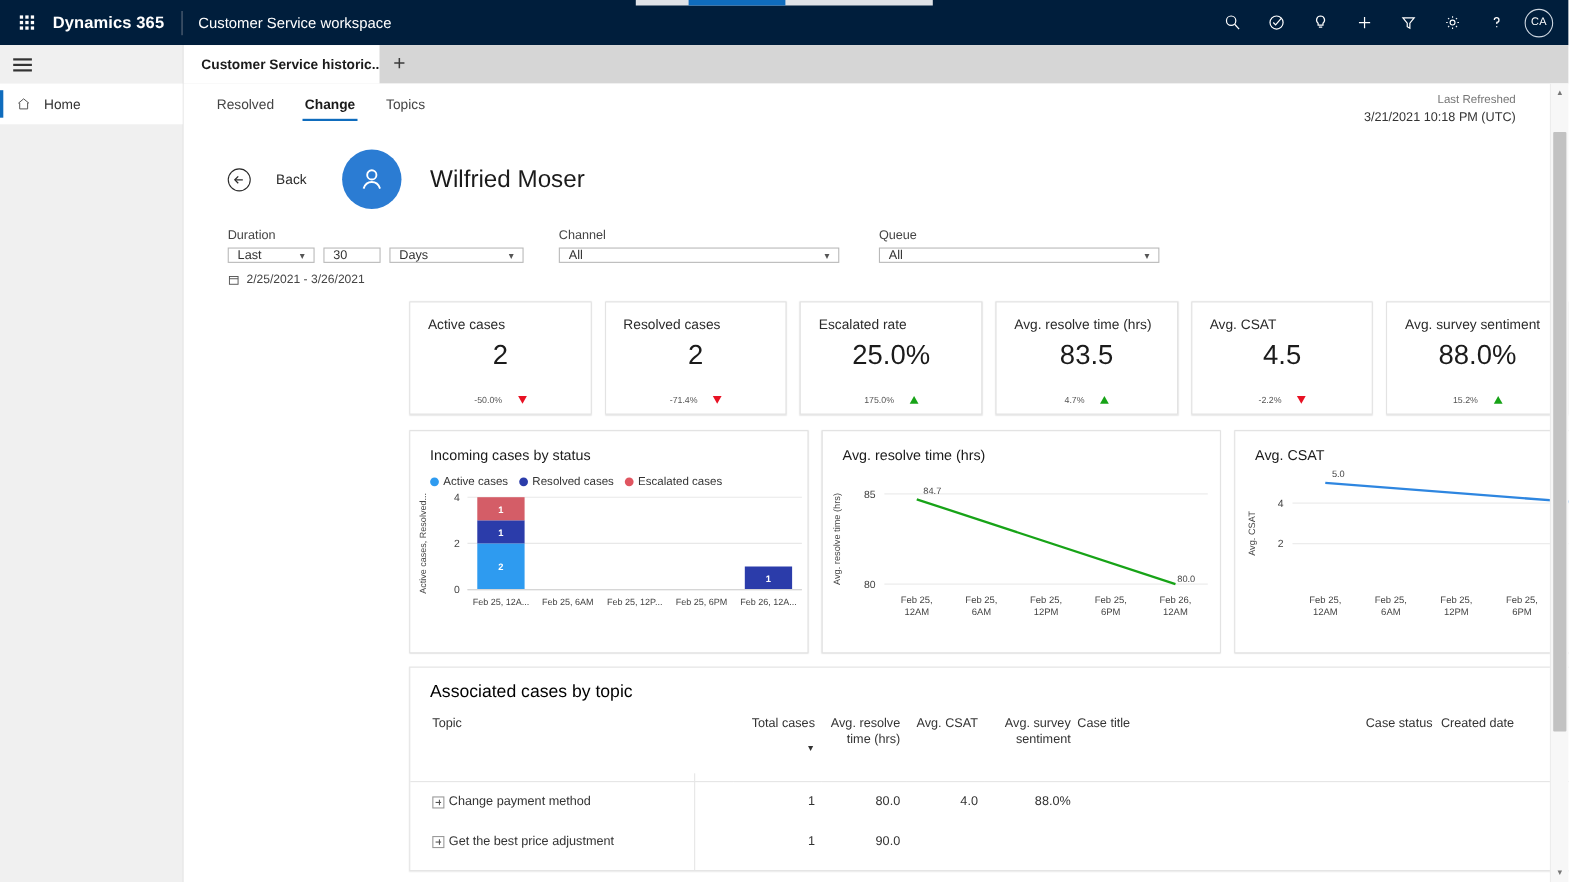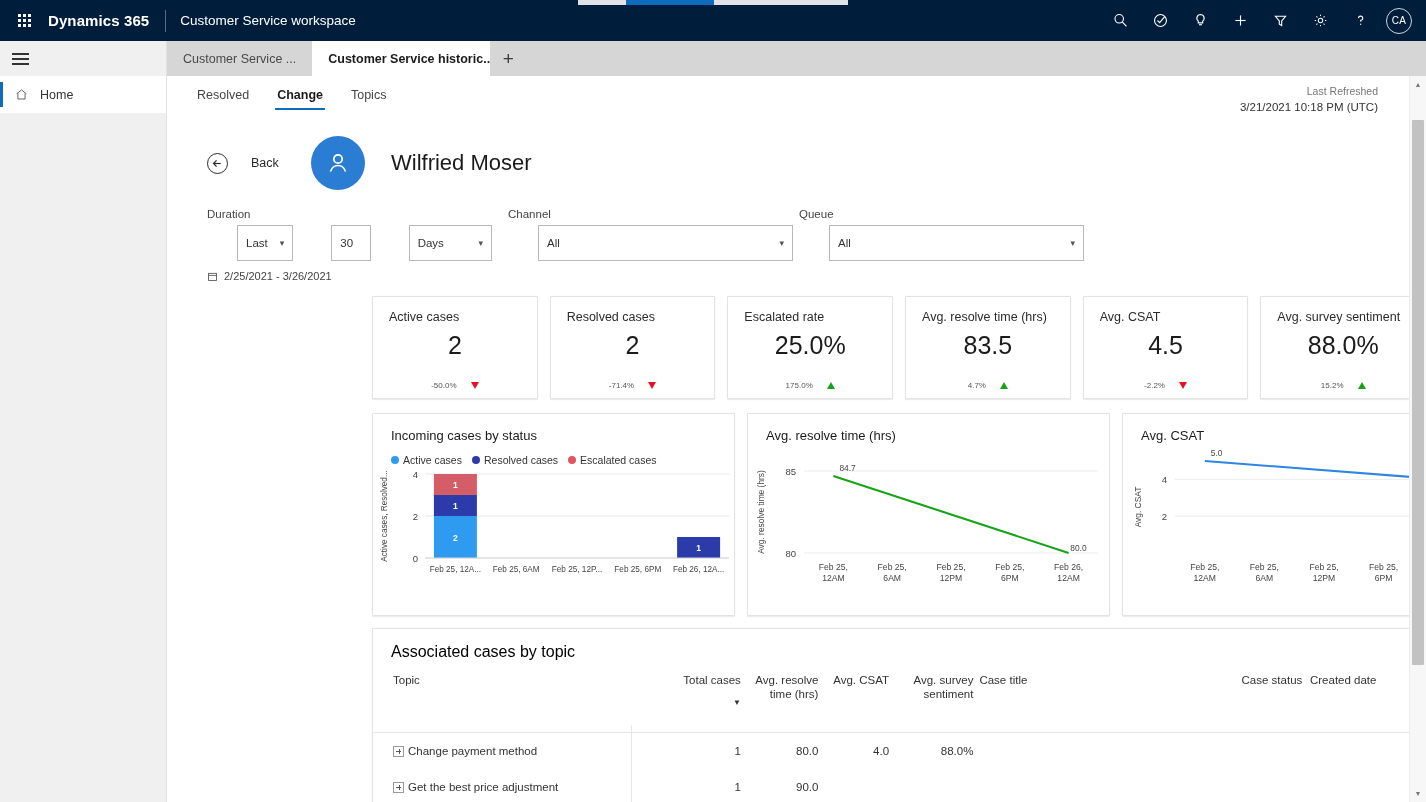--- a/index.html
+++ b/index.html
@@ -105,22 +105,22 @@
     display: flex; align-items: center; justify-content: center; margin-left: 14px;
   }
   .agentname { font-size: 22px; color: #1b1b1b; margin-left: 26px; font-weight: normal; }
 
   
   .filters { display: flex; padding: 18px 0 0 40px; gap: 16px; }
   .fgroup { display: flex; flex-direction: column; }
   .fgroup .flabel { font-size: 11.5px; color: #444; margin-bottom: 5px; }
   .fctrls { display: flex; gap: 8px; }
   .fld {
-    height: 36px; border: 1px solid #b9b9b9; background: #fff; display: flex; align-items: center;
-    padding: 0 8px; font-size: 11.5px; color: #333; cursor: pointer; position: relative; margin-left: 30px;
+    height: 14px; border: 1px solid #b9b9b9; background: #fff; display: flex; align-items: center;
+    padding: 0 8px; font-size: 11.5px; color: #333; cursor: pointer; position: relative;
   }
   .fld .chev { margin-left: auto; padding-left: 8px; color: #555; font-size: 9px; }
   .fld.w-last { width: 79px; }
   .fld.w-num { width: 52px; }
   .fld.w-days { width: 122px; }
   .fld.w-chan { width: 255px; }
   .fld.w-queue { width: 255px; }
   .daterange { display: flex; align-items: center; gap: 6px; padding: 9px 0 0 40px; font-size: 11px; color: #444; }
 
   
@@ -276,23 +276,20 @@
     <div class="bar"></div>
     <svg width="15" height="15" viewBox="0 0 20 20" fill="none" stroke="#555" stroke-width="1.2">
       <path d="M3.5 9.2 10 3.8l6.5 5.4"></path>
         <path d="M5.2 8.6V16h9.6V8.6"></path>
     </svg>
     <span class="label">Home</span>
   </div>
 </div>
 
 <div class="tabstrip">
-  <div class="tab">
-    <span>Customer Service ...</span>
-  </div>
   <div class="tab active">
     <span>Customer Service historic...</span>
 
   </div>
   <div class="tab-add">
     <span>+</span>
   </div>
 </div>
 
 <div class="canvas">

